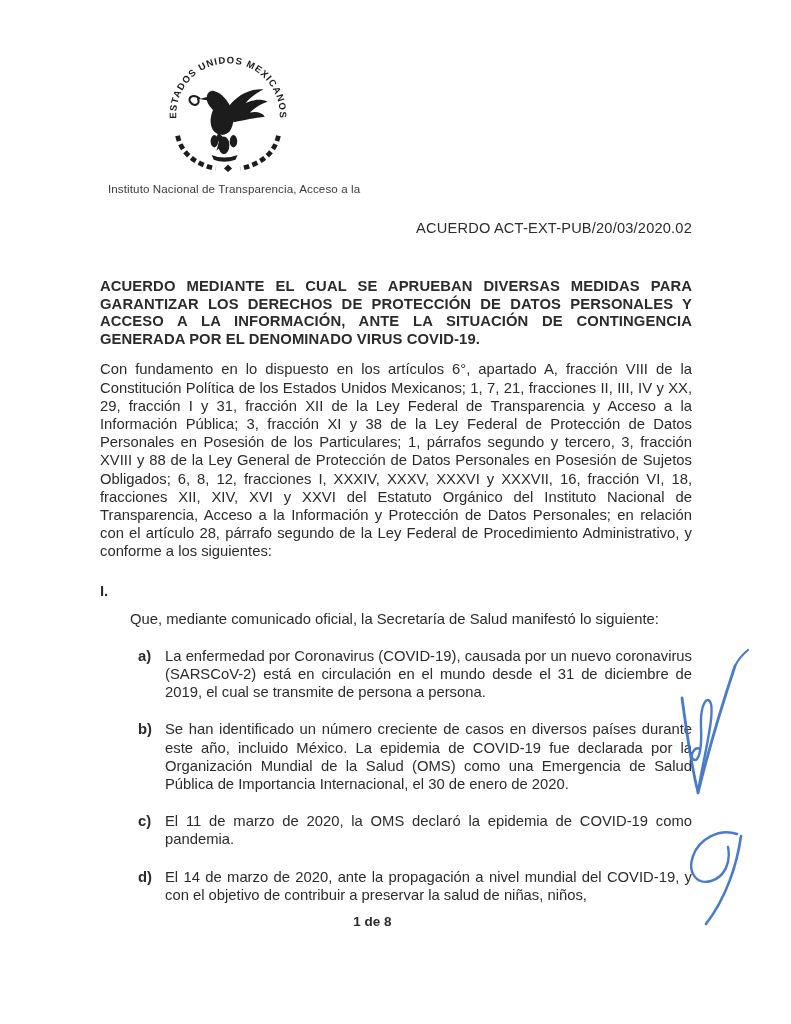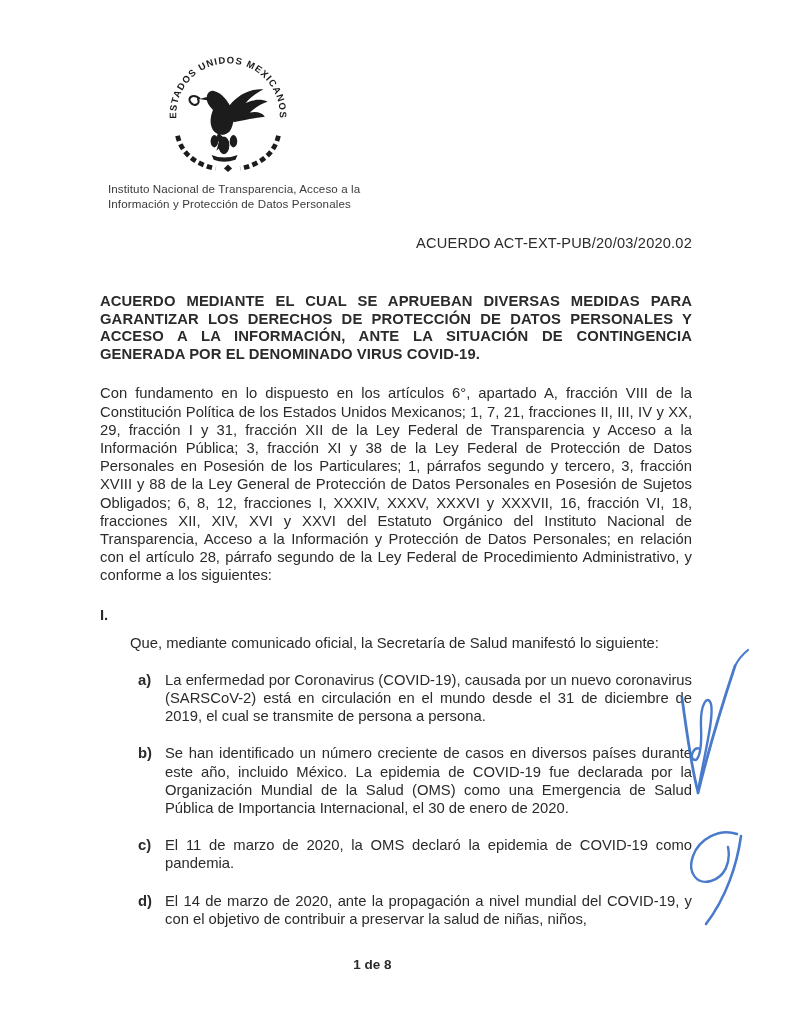--- a/index.html
+++ b/index.html
@@ -45,21 +45,21 @@
   
   .doc-title {
     margin-top: 42px;
     font-weight: bold;
     font-size: 14.8px;
     line-height: 17.6px;
     text-align: justify;
     letter-spacing: 0.1px;
   }
   .intro {
-    margin-top: 21px;
+    margin-top: 12px;
     font-size: 14.8px;
     line-height: 18.2px;
     text-align: justify;
   }
   .section-heading {
     margin-top: 23px;
     text-align: center;
     font-weight: bold;
     font-size: 14.8px;
     letter-spacing: 0.45em;
@@ -87,21 +87,21 @@
     flex: 0 0 27px;
     font-weight: bold;
   }
   .subitem .txt {
     flex: 1;
     text-align: justify;
   }
   
   .page-number {
     position: absolute;
-    top: 957px;
+    top: 914px;
     left: 0;
     width: 745px;
     text-align: center;
     font-size: 13.5px;
     font-weight: bold;
     color: #2b2b2b;
   }
   
   .sig-overlay {
     position: absolute;
@@ -142,21 +142,20 @@
 
         <path d="M 68 63 C 58 56 50 62 55 69 C 60 76 70 72 66 64" fill="none" stroke="#1c1c1c" stroke-width="3" stroke-linecap="round"></path>
 
         <g fill="none" stroke="#1c1c1c" stroke-width="7" stroke-dasharray="8 5">
           <path d="M 36 118 C 42 144 62 160 92 166"></path>
           <path d="M 184 118 C 178 144 158 160 128 166"></path>
         </g>
       </svg>
       <div class="institution-name">
         <div>Instituto Nacional de Transparencia, Acceso a la</div>
-        <div>Información y Protección de Datos Personales</div>
       </div>
     </div>
 
     <div class="reference">ACUERDO ACT-EXT-PUB/20/03/2020.02</div>
 
     <div class="doc-title">ACUERDO MEDIANTE EL CUAL SE APRUEBAN DIVERSAS MEDIDAS PARA GARANTIZAR LOS DERECHOS DE PROTECCIÓN DE DATOS PERSONALES Y ACCESO A LA INFORMACIÓN, ANTE LA SITUACIÓN DE CONTINGENCIA GENERADA POR EL DENOMINADO VIRUS COVID-19.</div>
 
     <div class="intro">Con fundamento en lo dispuesto en los artículos 6°, apartado A, fracción VIII de la Constitución Política de los Estados Unidos Mexicanos; 1, 7, 21, fracciones II, III, IV y XX, 29, fracción I y 31, fracción XII de la Ley Federal de Transparencia y Acceso a la Información Pública; 3, fracción XI y 38 de la Ley Federal de Protección de Datos Personales en Posesión de los Particulares; 1, párrafos segundo y tercero, 3, fracción XVIII y 88 de la Ley General de Protección de Datos Personales en Posesión de Sujetos Obligados; 6, 8, 12, fracciones I, XXXIV, XXXV, XXXVI y XXXVII, 16, fracción VI, 18, fracciones XII, XIV, XVI y XXVI del Estatuto Orgánico del Instituto Nacional de Transparencia, Acceso a la Información y Protección de Datos Personales; en relación con el artículo 28, párrafo segundo de la Ley Federal de Procedimiento Administrativo, y conforme a los siguientes:</div>
 
 

